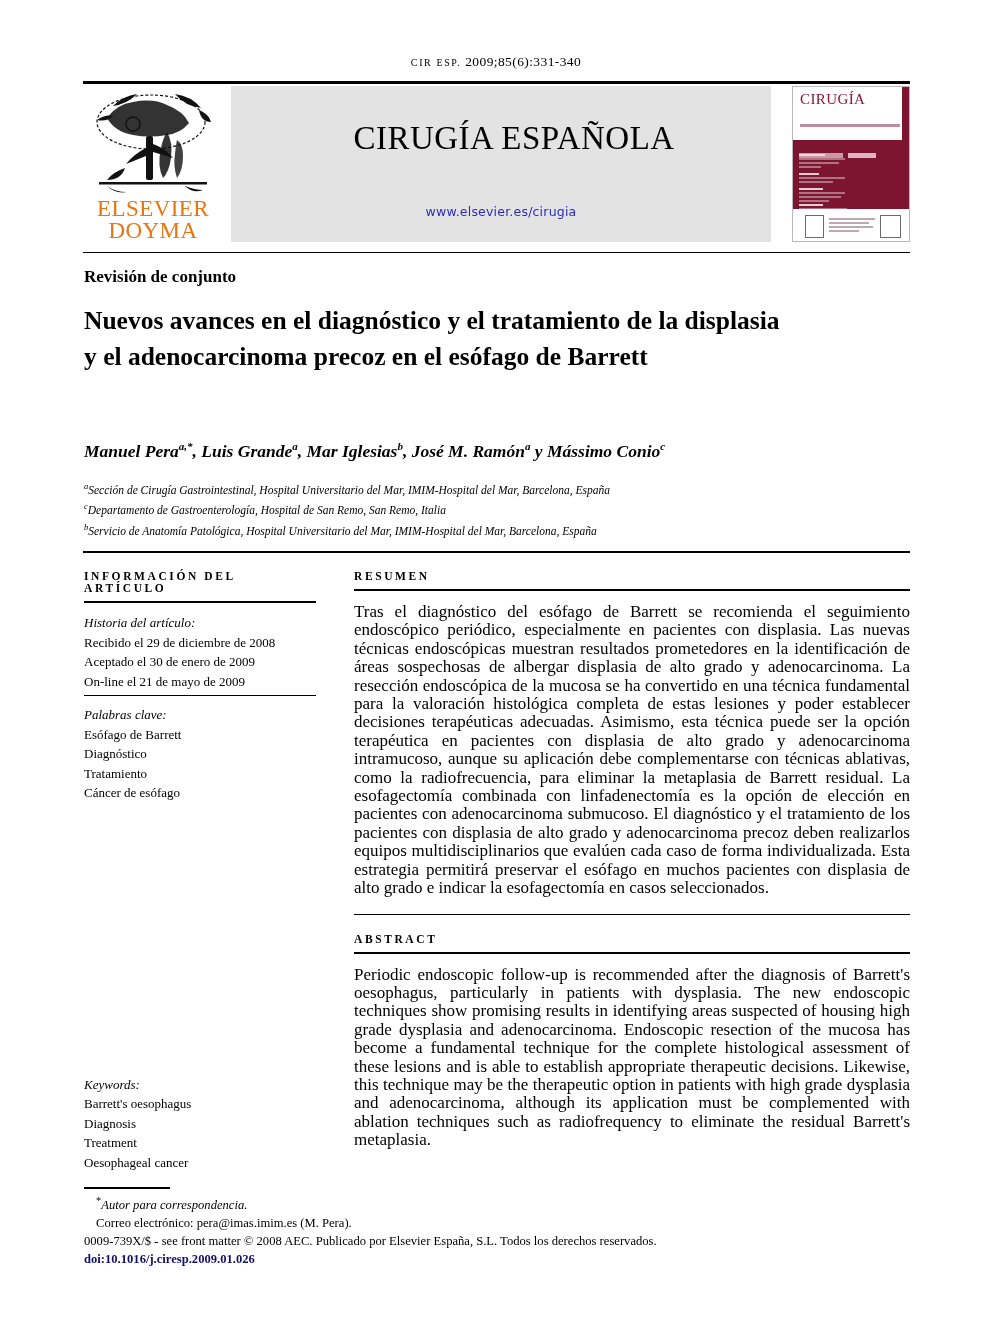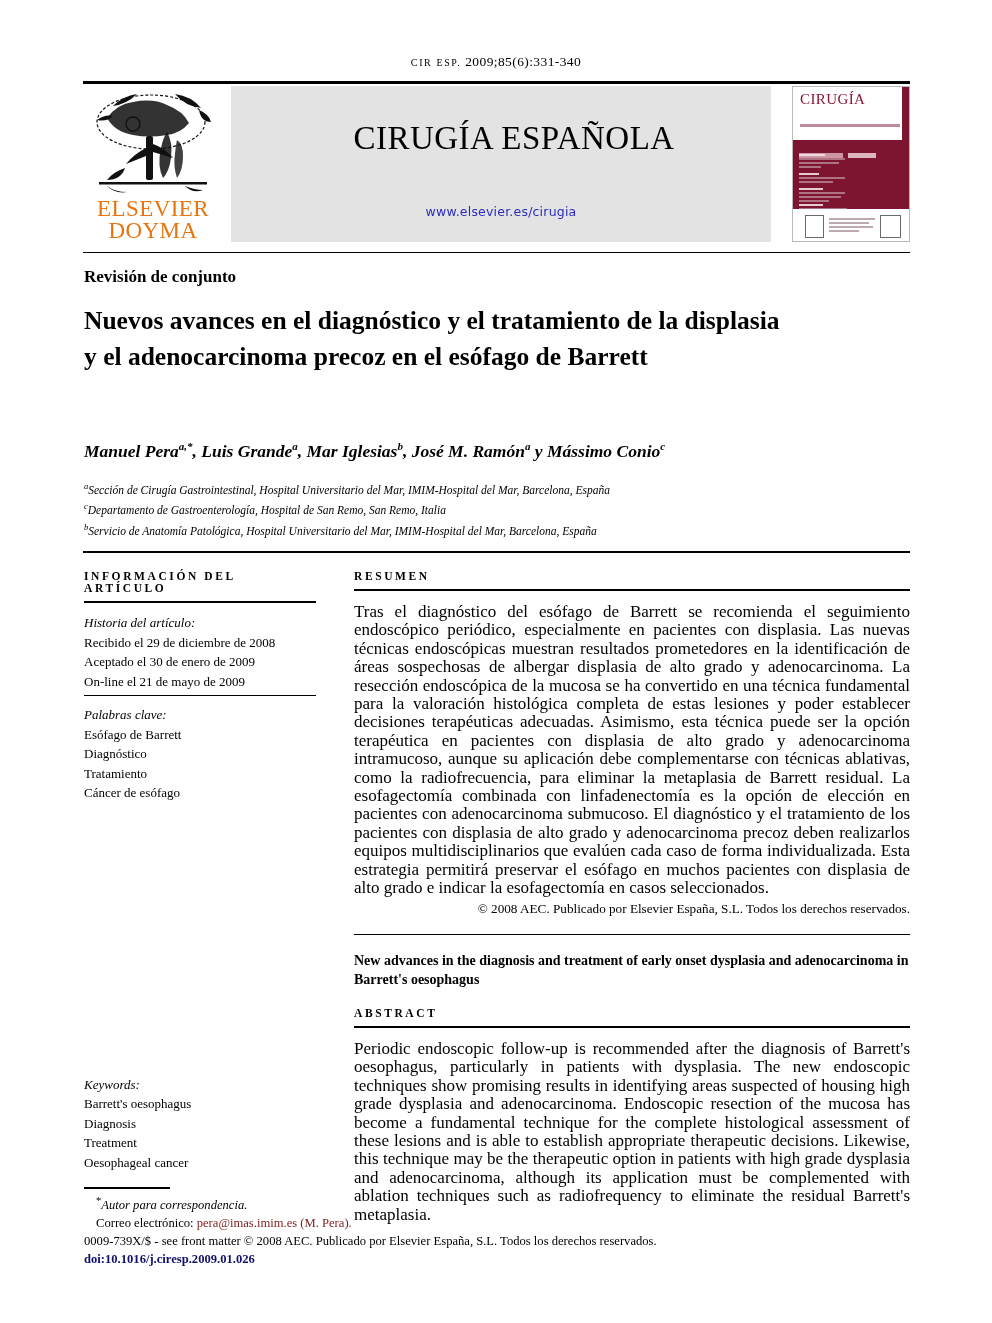--- a/index.html
+++ b/index.html
@@ -245,21 +245,21 @@
     position:absolute; left:84px; top:1187px; width:86px; height:2px;
     background:#000;
   }
   .footer {
     position:absolute; left:84px; top:1192px; width:830px;
     font-size: 12.6px; line-height: 18px;
     font-family:"Liberation Serif", serif;
   }
   .footer .indent { padding-left: 12px; }
   .footer .it { font-style: italic; }
-  .link { color:#7f1d1d; }
+  .link { color:#000000; }
   .issn { font-weight: normal; }
   .doi { font-weight: bold; color:#10106e; }
 </style>
 </head>
 <body>
 
 <div class="page">
 
   <div class="runhead">
     <span class="smallcaps">CIR ESP.</span>
@@ -404,25 +404,23 @@
         <div>Treatment</div>
         <div>Oesophageal cancer</div>
       </div>
     </div>
   </div>
 
   <div class="col-right">
     <div class="hdr-label">RESUMEN</div>
     <div class="hdr-rule"></div>
     <div class="abs-text">Tras el diagnóstico del esófago de Barrett se recomienda el seguimiento endoscópico periódico, especialmente en pacientes con displasia. Las nuevas técnicas endoscópicas muestran resultados prometedores en la identificación de áreas sospechosas de albergar displasia de alto grado y adenocarcinoma. La resección endoscópica de la mucosa se ha convertido en una técnica fundamental para la valoración histológica completa de estas lesiones y poder establecer decisiones terapéuticas adecuadas. Asimismo, esta técnica puede ser la opción terapéutica en pacientes con displasia de alto grado y adenocarcinoma intramucoso, aunque su aplicación debe complementarse con técnicas ablativas, como la radiofrecuencia, para eliminar la metaplasia de Barrett residual. La esofagectomía combinada con linfadenectomía es la opción de elección en pacientes con adenocarcinoma submucoso. El diagnóstico y el tratamiento de los pacientes con displasia de alto grado y adenocarcinoma precoz deben realizarlos equipos multidisciplinarios que evalúen cada caso de forma individualizada. Esta estrategia permitirá preservar el esófago en muchos pacientes con displasia de alto grado e indicar la esofagectomía en casos seleccionados.</div>
-    <div class="abs-copy">© 2008 AEC. Publicado por Elsevier España, S.L. Todos los derechos reservados.</div>
 
     <div class="rule-mid"></div>
 
-    <div class="en-title">New advances in the diagnosis and treatment of early onset dysplasia and adenocarcinoma in Barrett's oesophagus</div>
 
     <div class="en-hdr">
       <div class="hdr-label">ABSTRACT</div>
       <div class="hdr-rule"></div>
     </div>
     <div class="abs-text">Periodic endoscopic follow-up is recommended after the diagnosis of Barrett's oesophagus, particularly in patients with dysplasia. The new endoscopic techniques show promising results in identifying areas suspected of housing high grade dysplasia and adenocarcinoma. Endoscopic resection of the mucosa has become a fundamental technique for the complete histological assessment of these lesions and is able to establish appropriate therapeutic decisions. Likewise, this technique may be the therapeutic option in patients with high grade dysplasia and adenocarcinoma, although its application must be complemented with ablation techniques such as radiofrequency to eliminate the residual Barrett's metaplasia.</div>
   </div>
 
   <div class="foot-rule"></div>
   <div class="footer">

